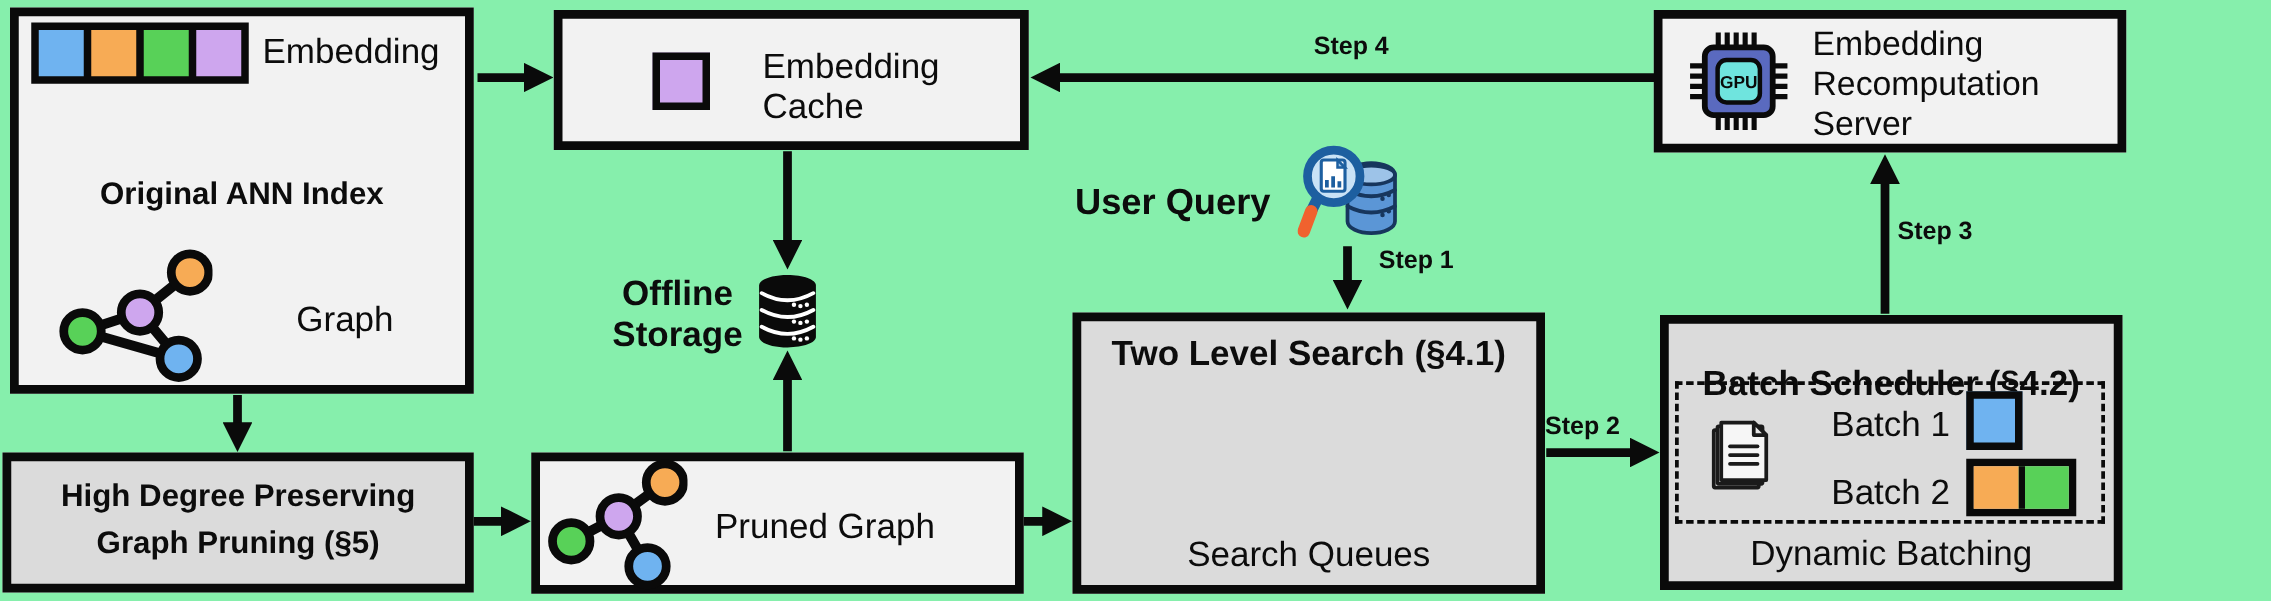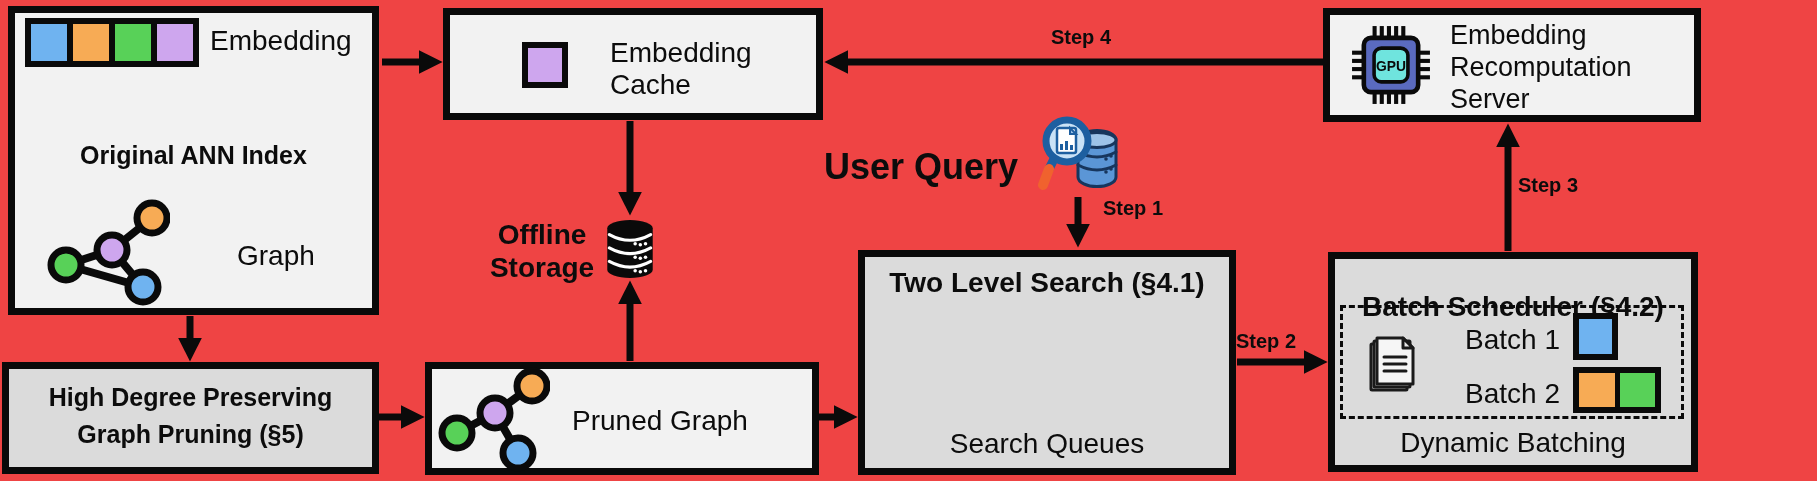--- a/index.html
+++ b/index.html
@@ -1,17 +1,17 @@
 <!DOCTYPE html>
 <html style="--blue: #6FB3F0; --orange: #F7AB55; --green: #58D158; --purple: #CEA6EE; --box-light: #F2F2F2; --box-dark: #DBDBDB; --slot-gray: #D2D2D2; --gpu-chip: #5A6ABF; --gpu-screen: #6FE4DE; --query-blue: #1D5FA0; --query-light: #C9E2F6; --db-blue: #5B96D6; --db-top: #9DC3E8; --db-dark: #17365D; --handle-orange: #F0622E;"><head>
 <meta charset="utf-8">
 <style>
   html,body { margin:0; padding:0; background:#ffffff; }
   body { font-family:"Liberation Sans", sans-serif; color:#0c0c0c; }
-  #canvas { position:relative; width:1817px; height:481px; background:#ef4444; overflow:hidden; }
+  #canvas { position:relative; width:1817px; height:481px; background:#86efac; overflow:hidden; }
 
   .box { position:absolute; border:7px solid #0a0a0a; box-sizing:border-box; }
   .light { background:var(--box-light,#f2f2f2); }
   .dark  { background:var(--box-dark,#dbdbdb); }
 
   .lbl { position:absolute; white-space:normal; }
   .t-title  { font-weight:bold; font-size:25px; }
   .t-reg    { font-size:28px; }
   .t-step   { font-weight:bold; font-size:20px; }
 
@@ -115,21 +115,21 @@
       <line x1="57" y1="46" x2="80" y2="86"></line>
     </g>
     <g stroke="#0a0a0a" stroke-width="7">
       <circle cx="94" cy="19" r="15" fill="var(--orange)"></circle>
       <circle cx="57" cy="46" r="15" fill="var(--purple)"></circle>
       <circle cx="19" cy="66" r="15" fill="var(--green)"></circle>
       <circle cx="80" cy="86" r="15" fill="var(--blue)"></circle>
     </g>
   </svg>
 
-  <div class="lbl t-title" style="left:824px; top:146px; font-size:36px;">User Query</div>
+  <div class="lbl t-title" style="left:860px; top:146px; font-size:29px;">User Query</div>
   <svg style="left:1038px; top:113px;" width="84" height="86" viewBox="0 0 84 86">
 
     <path d="M40 27 C40 21.5 49 17.5 59 17.5 C69 17.5 78 21.5 78 27 V64 C78 69.5 69 73.5 59 73.5 C49 73.5 40 69.5 40 64 Z" fill="var(--db-blue)" stroke="var(--db-dark)" stroke-width="3"></path>
     <ellipse cx="59" cy="27" rx="19" ry="7.5" fill="var(--db-top)" stroke="var(--db-dark)" stroke-width="3"></ellipse>
     <g stroke="var(--db-dark)" stroke-width="3" fill="none" stroke-linecap="round">
       <path d="M40 39 Q59 49 78 39"></path>
       <path d="M40 52 Q59 62 78 52"></path>
     </g>
     <g fill="var(--db-dark)">
       <circle cx="68" cy="46" r="1.8"></circle>

